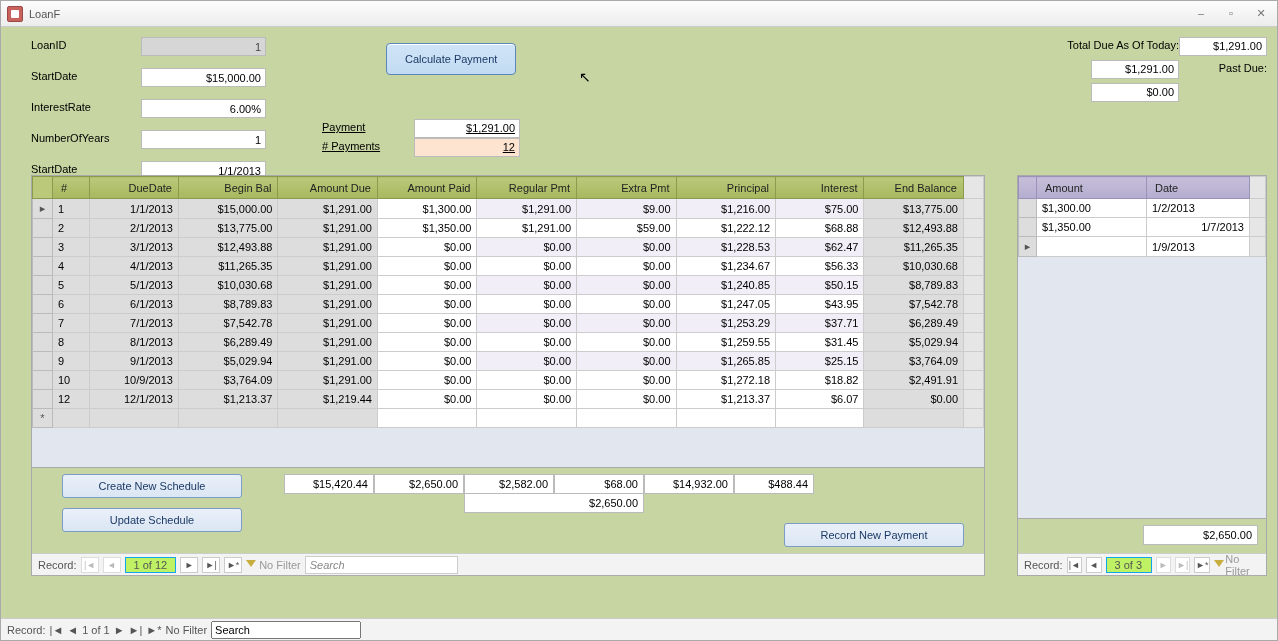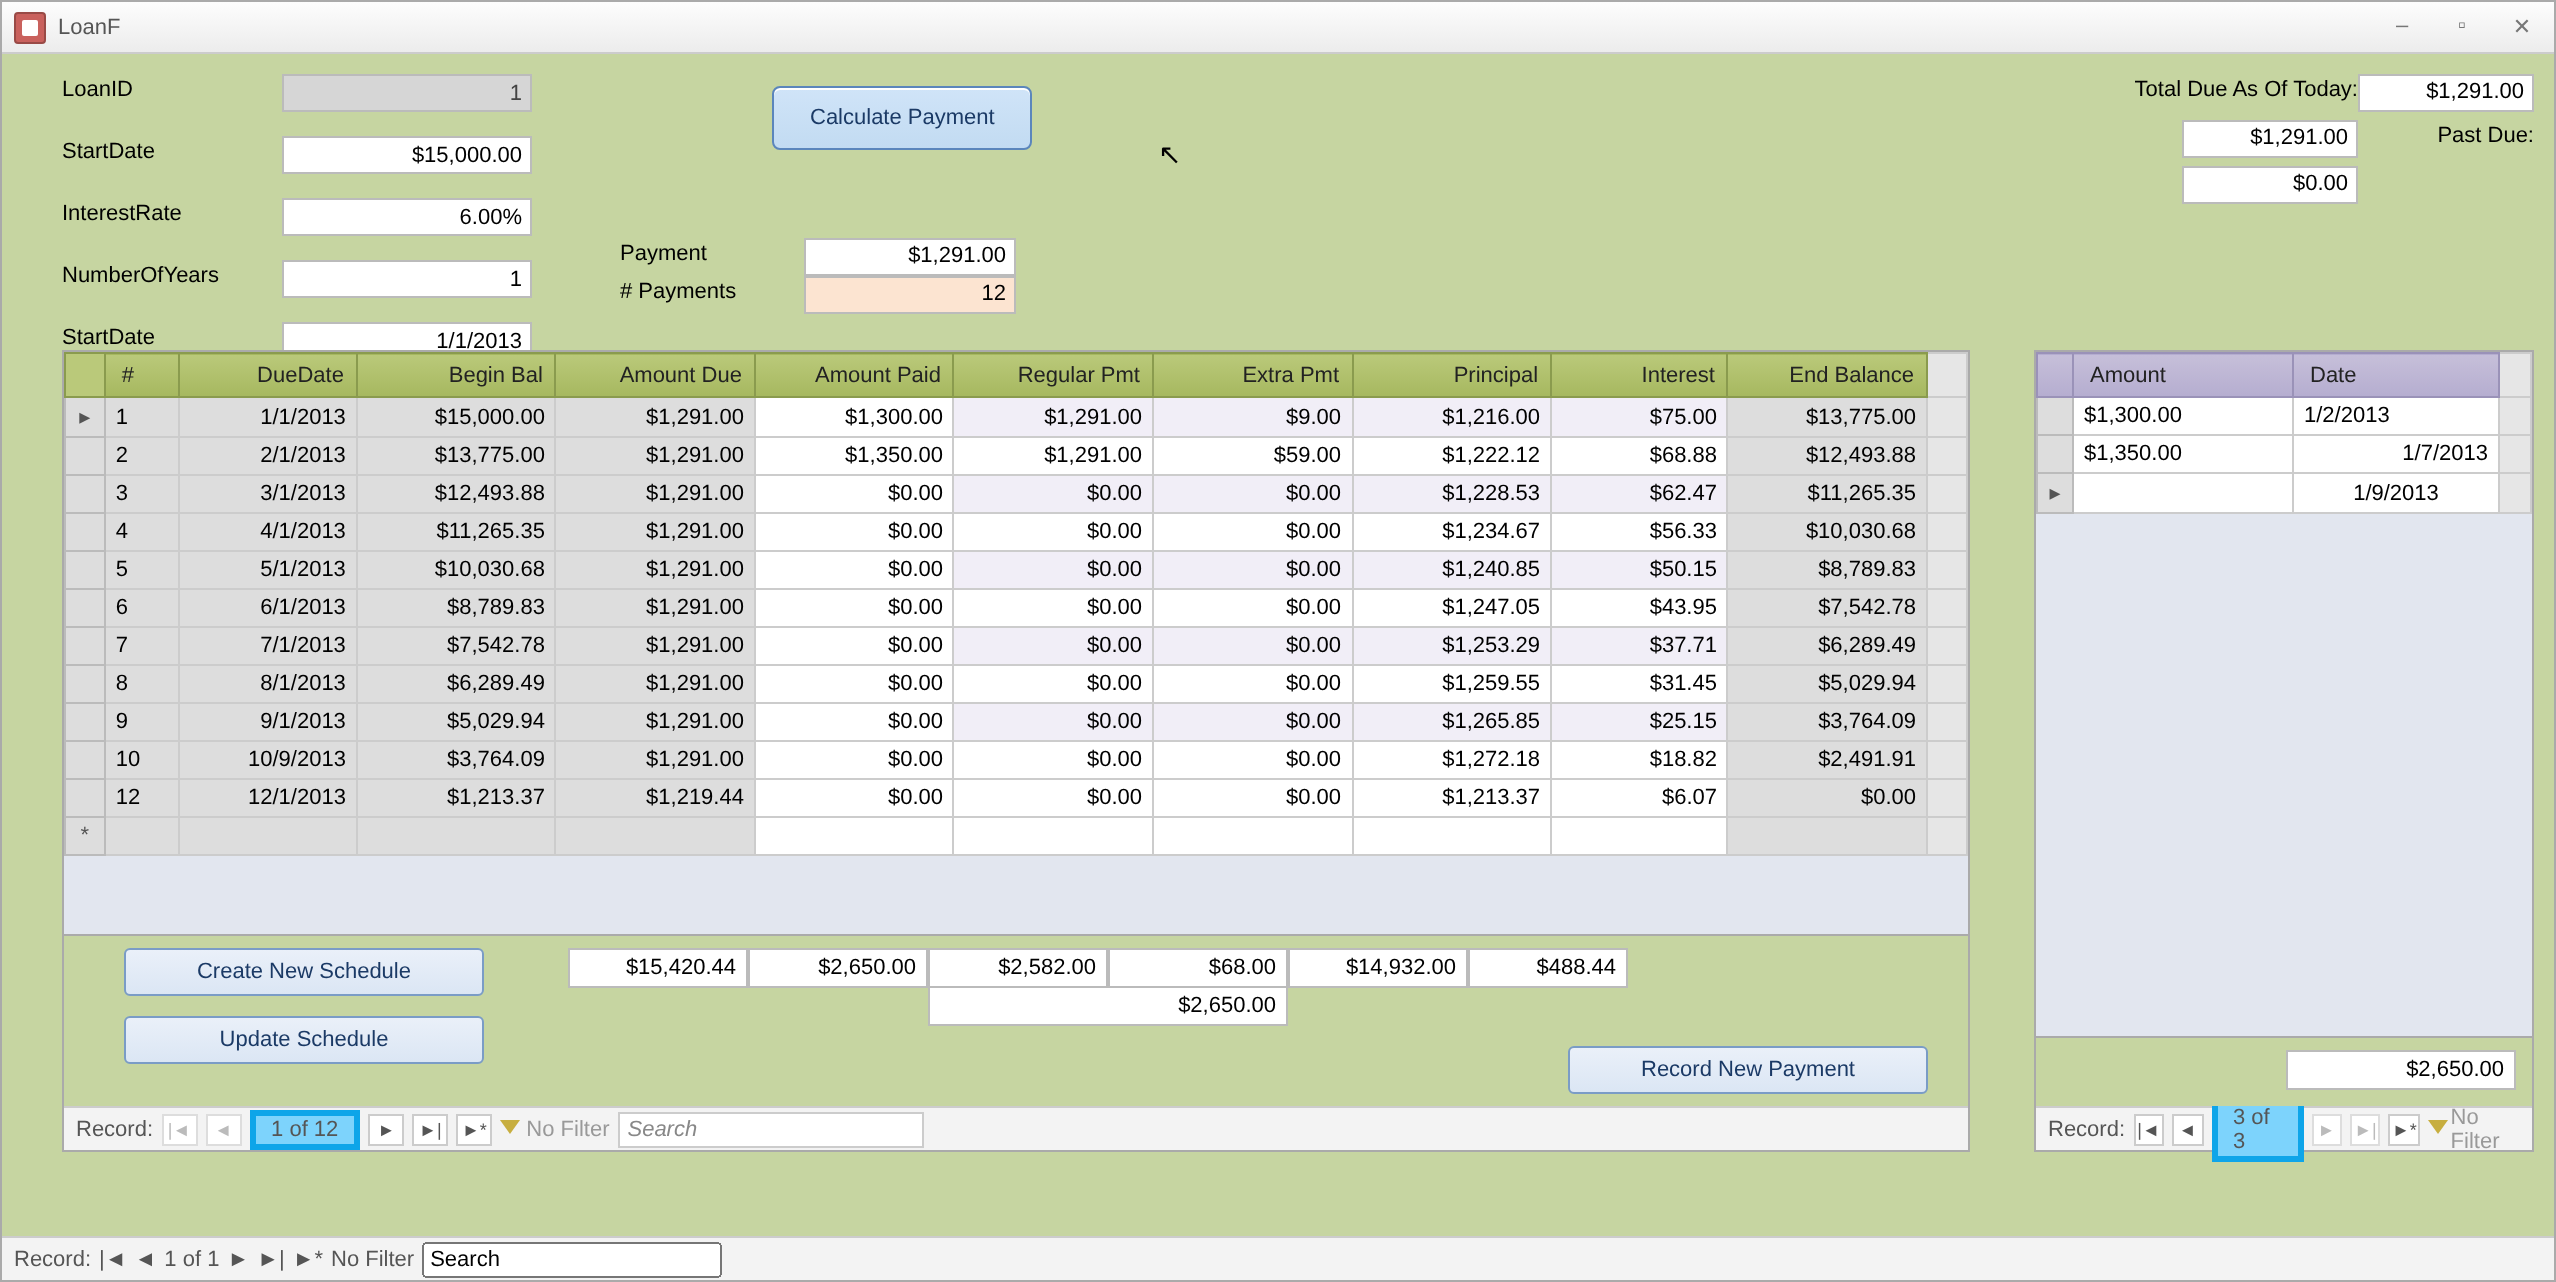--- a/index.html
+++ b/index.html
@@ -48,21 +48,21 @@
   tr.band td.white{background:#fff;}
   tr td.white{background:#fff;}
   tr.band td.gray,tr td.gray{background:#ddd;}
   .subform .footer{background:#c6d5a1;border-top:1px solid #aaa;padding:6px 6px 0 6px;position:relative;}
   .subform .sumrow{display:flex;}
   .subform .sumrow .cell{border:1px solid #bbb;background:#fff;text-align:right;padding:3px 5px;height:20px;}
   .btn{border:1px solid #7a9cc6;background:linear-gradient(#eaf0f9,#dbe6f4);border-radius:3px;padding:5px 10px;cursor:pointer;color:#1b3a66;min-width:180px;text-align:center;}
   .recnav{height:22px;background:#f3f3f3;border-top:1px solid #ccc;display:flex;align-items:center;gap:4px;padding:0 6px;color:#555;}
   .recnav .navbtn{border:1px solid #ccc;background:#fff;width:18px;height:16px;text-align:center;line-height:14px;cursor:pointer;font-family:Arial;font-size:9px;}
   .recnav .navbtn.dis{color:#bbb;border-color:#ddd;}
-  .recnav .pos{border:3px solid #0ea5e9;background:#7dd3fc;padding:1px 8px;min-width:46px;}
+  .recnav .pos{border:1px solid #0ea5e9;background:#bef264;padding:1px 8px;min-width:46px;}
   .recnav .filter{color:#999;display:flex;align-items:center;gap:3px;}
   .recnav .filter .funnel{display:inline-block;width:10px;height:10px;position:relative;}
   .recnav .filter .funnel::before{content:'';position:absolute;inset:0;border-left:5px solid transparent;border-right:5px solid transparent;border-top:7px solid #c7ae3f;}
   .recnav input.search{border:1px solid #ccc;background:#fff;padding:2px 4px;flex:0 0 90px;color:#888;font-style:italic;}
   .outer-recnav{position:absolute;bottom:0;left:0;right:0;height:22px;background:#f3f3f3;border-top:1px solid #ccc;display:flex;align-items:center;gap:4px;padding:0 6px;color:#555;}
   .sf-side .datasheet td.l{text-align:left;}
   .sf-side .hdr th{text-align:left;padding-left:8px;}
   .sf-side .hdr th.rowhdr-col{padding:0;}
   .sf-side .footer .cell{width:115px;}
   th.l{text-align:left;padding-left:8px;}
@@ -95,21 +95,21 @@
         <label>InterestRate</label>
         <input value="6.00%" style="">
         <label>NumberOfYears</label>
         <input value="1" style="">
         <label>StartDate</label>
         <input value="1/1/2013" style="">
       </div>
 
       <div style="position:relative;">
         <button class="calcbtn hover" style="margin-top:6px;margin-left:80px;">Calculate Payment</button>
-        <div class="paybox" style="margin-left:4px;">
+        <div class="paybox" style="margin-left:16px;text-decoration:underline;">
           <label>Payment</label>
           <div class="val">$1,291.00</div>
           <label># Payments</label>
           <div class="val orange">12</div>
         </div>
       </div>
 
       <div class="rightinfo">
         <label>Total Due As Of Today:</label>
         <div class="val">$1,291.00</div>
@@ -369,21 +369,21 @@
                 </tr>
                 <tr>
                   <td class="rowhdr "></td>
                   <td class="l" style="text-align:left">$1,350.00</td>
                   <td class="l" style="text-align:right">1/7/2013</td>
                   <td style="background:#e6e6e6;"></td>
                 </tr>
                 <tr>
                   <td class="rowhdr active"></td>
                   <td class="l" style="text-align:left"></td>
-                  <td class="l" style="text-align:center">1/9/2013</td>
+                  <td class="l" style="text-align:left">1/9/2013</td>
                   <td style="background:#e6e6e6;"></td>
                 </tr>
               </tbody>
           </table>
         </div>
         <div class="footer" style="padding-bottom:8px;">
           <div class="sumrow" style="justify-content:flex-end;margin-right:2px;">
             <div class="cell">$2,650.00</div>
           </div>
         </div>

